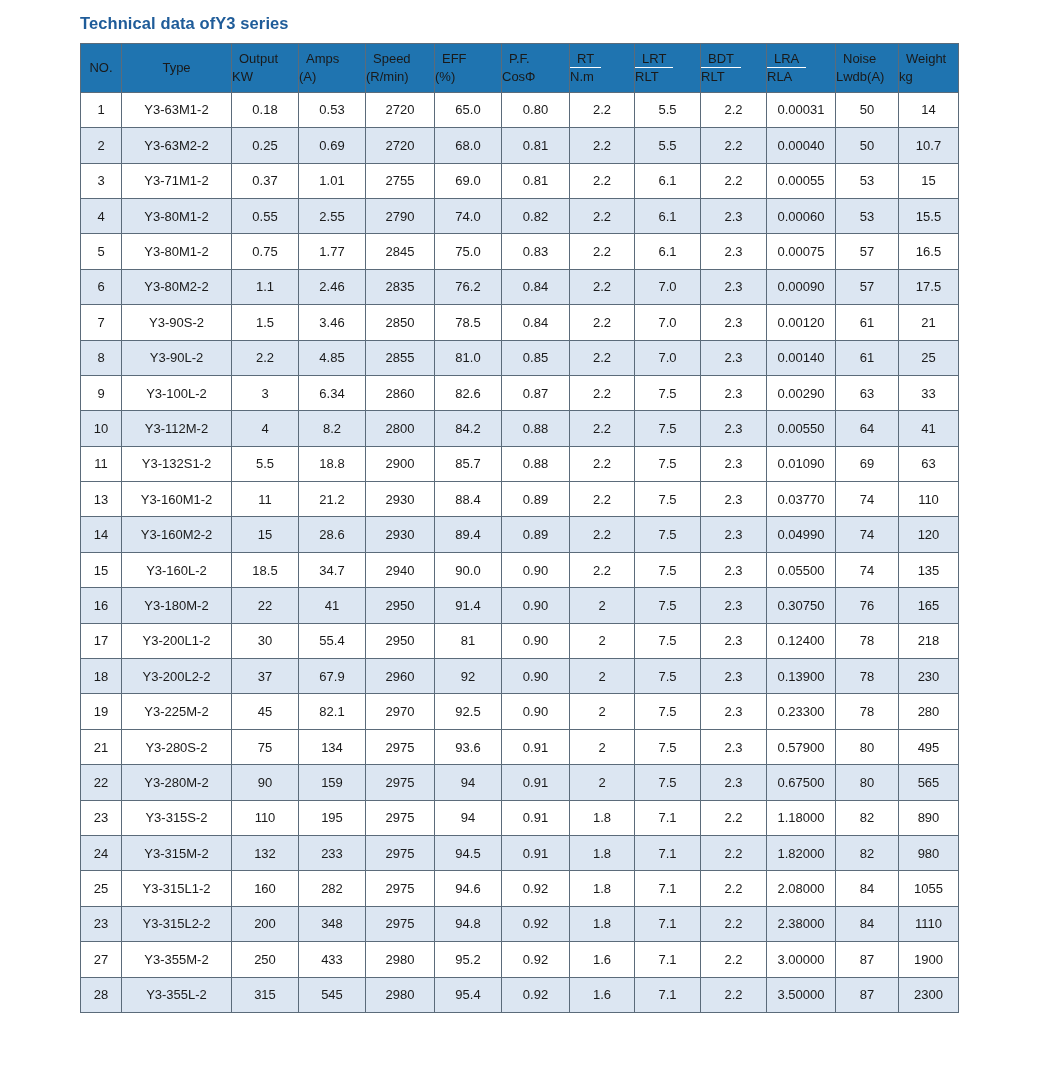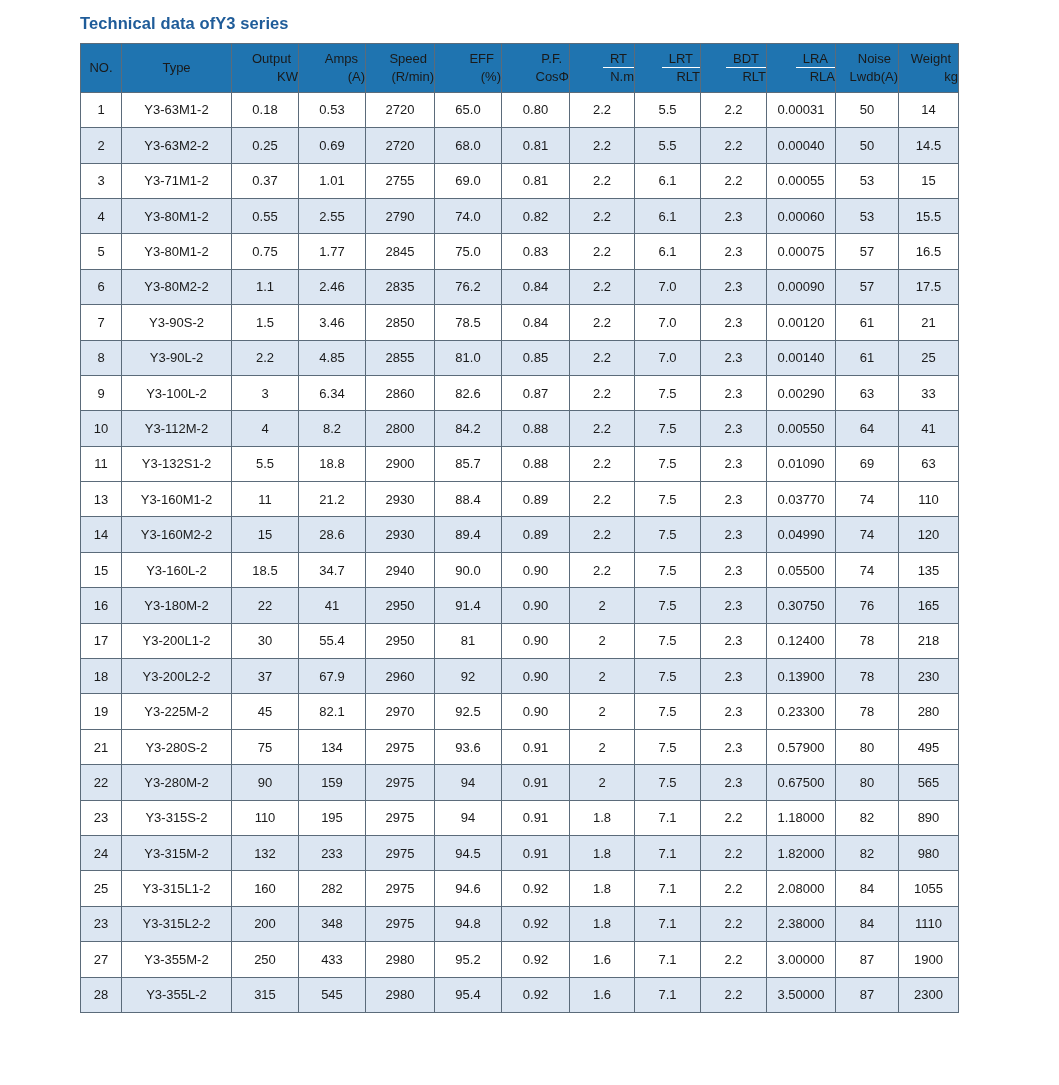--- a/index.html
+++ b/index.html
@@ -55,21 +55,21 @@
     line-height: 1.25;
     border-color: #3f83b8;
   }
   thead th.edge {
     border-left-color: #5b6b7a;
     border-right-color: #5b6b7a;
   }
   .hdr2 {
     display: flex;
     flex-direction: column;
-    align-items: flex-end;
+    align-items: flex-start;
     justify-content: center;
     line-height: 1.2;
   }
   .hdr2 .num {
     display: inline-block;
     padding: 0 7px 1px 7px;
   }
   .hdr2.frac .num {
     border-bottom: 1.5px solid #ffffff;
   }
@@ -218,21 +218,21 @@
           <td>0.25</td>
           <td>0.69</td>
           <td>2720</td>
           <td>68.0</td>
           <td>0.81</td>
           <td>2.2</td>
           <td>5.5</td>
           <td>2.2</td>
           <td>0.00040</td>
           <td>50</td>
-          <td>14.5</td>
+          <td>10.7</td>
         </tr>
         <tr class="plain">
           <td>3</td>
           <td>Y3-71M1-2</td>
           <td>0.37</td>
           <td>1.01</td>
           <td>2755</td>
           <td>69.0</td>
           <td>0.81</td>
           <td>2.2</td>

